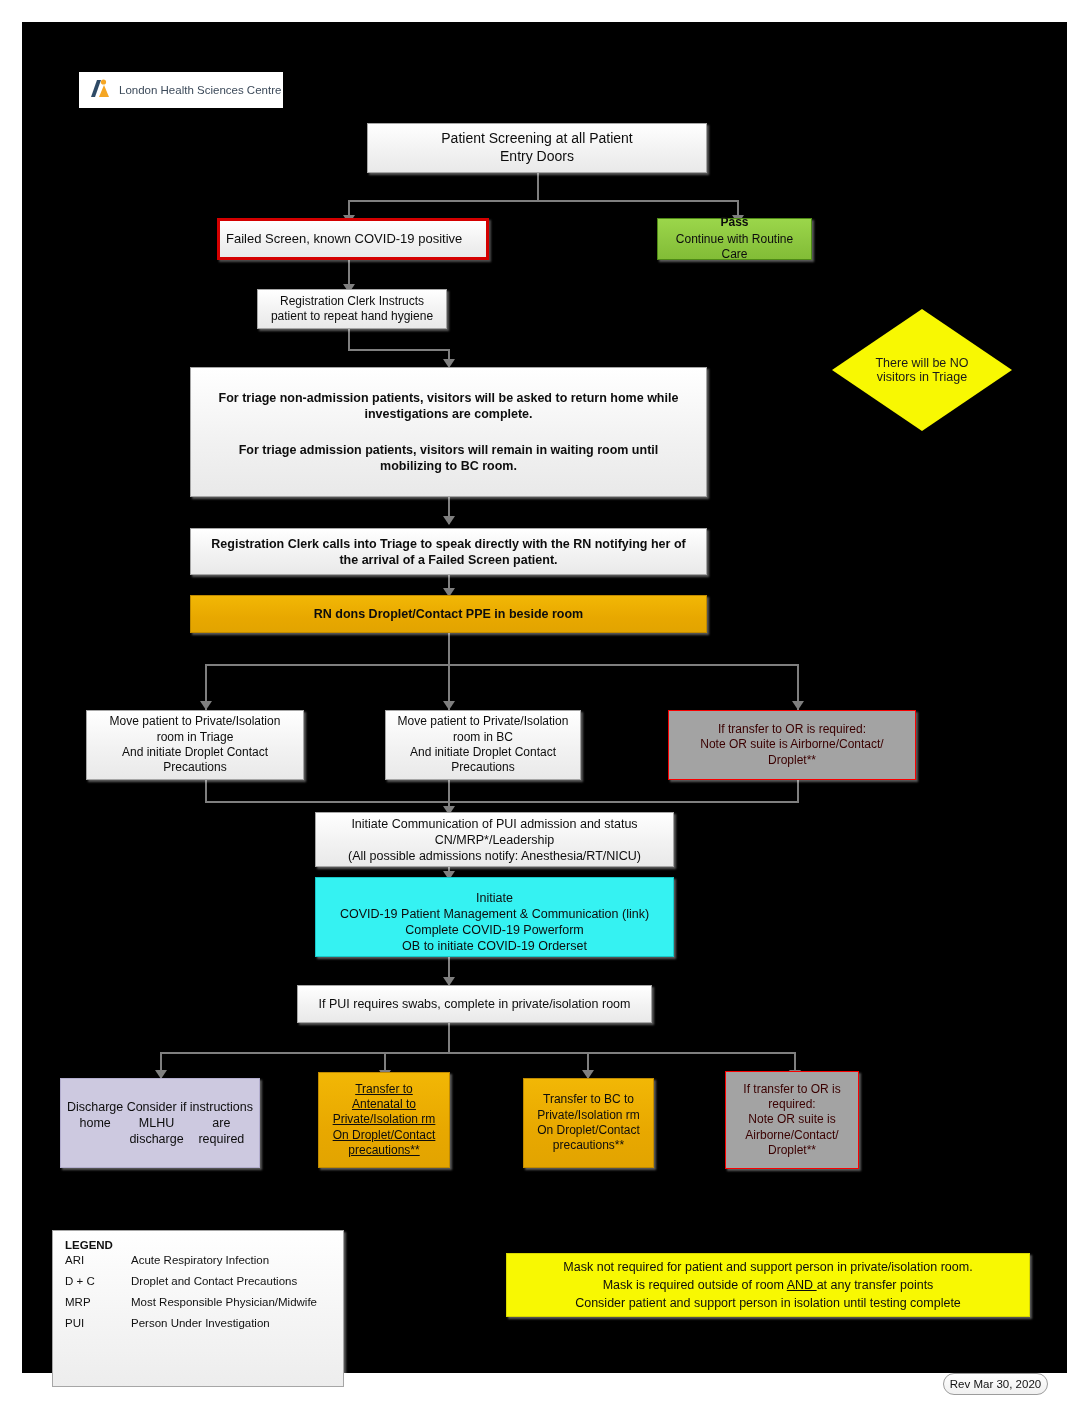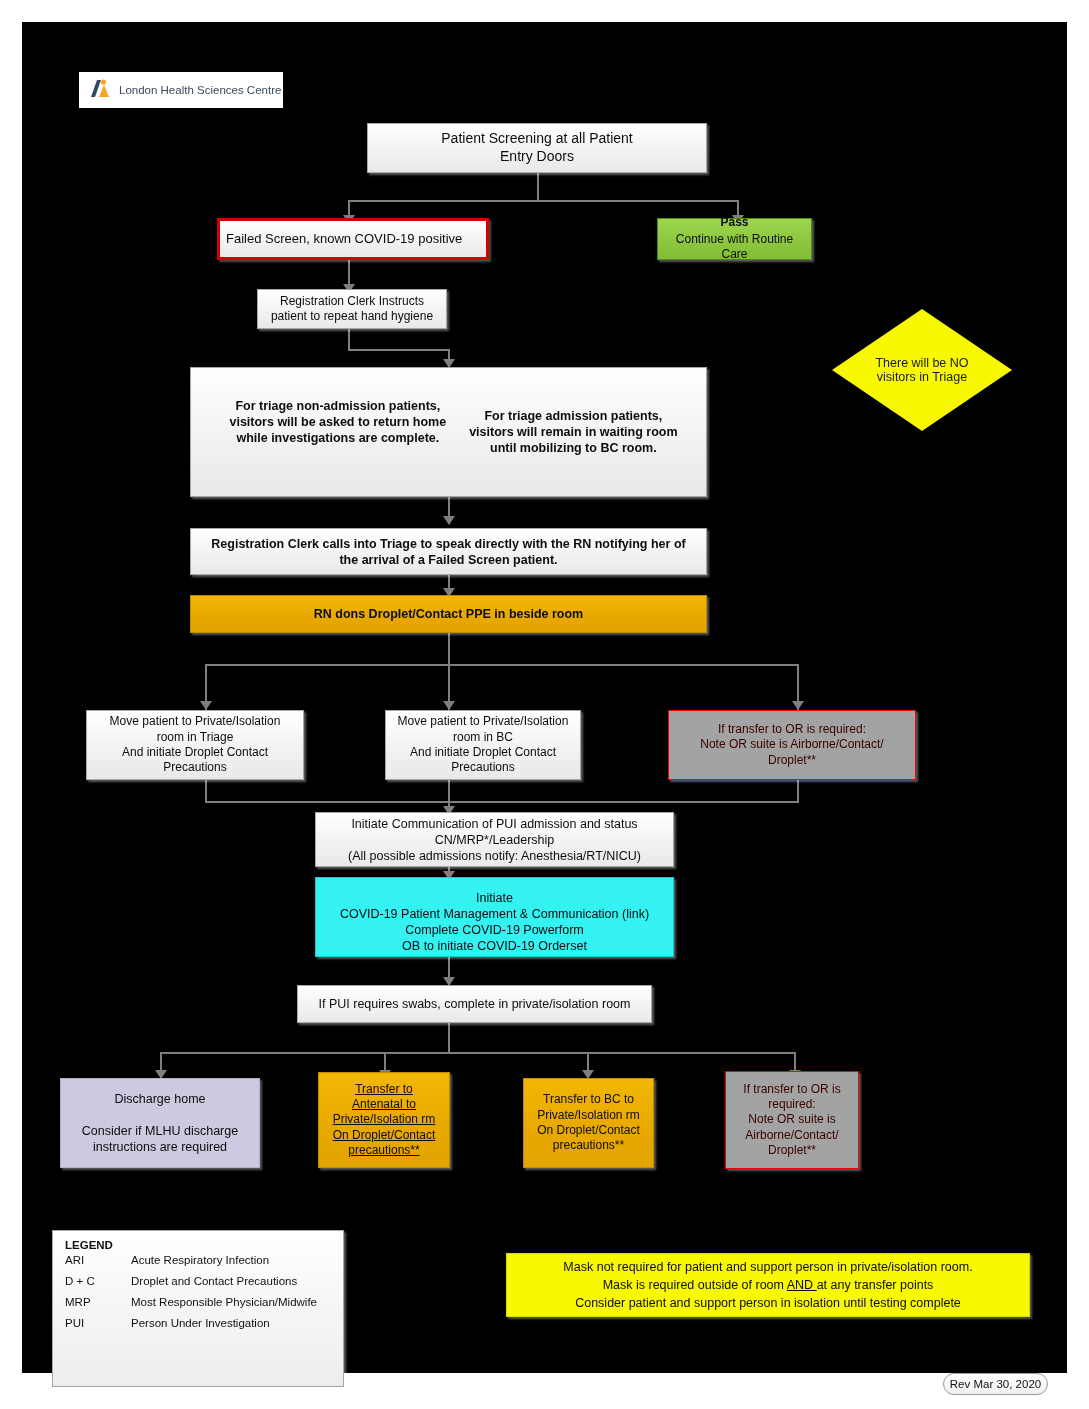--- a/index.html
+++ b/index.html
@@ -233,21 +233,21 @@
     <div class="node n-green" style="left:635px; top:196px; width:155px; height:42px; font-size:12px; flex-direction:column; gap:1px;">
       <span class="b">Pass</span>
       <span>Continue with Routine Care</span>
     </div>
 
     <div class="node" style="left:235px; top:267px; width:190px; height:40px; font-size:12px;">
       <span class="txt" style="white-space:pre-line;">Registration Clerk Instructs
 patient to repeat hand hygiene</span>
     </div>
 
-    <div class="node" style="left:168px; top:345px; width:517px; height:130px; font-size:12.5px; flex-direction:row; justify-content:center; padding:10px 22px;">
+    <div class="node" style="left:168px; top:345px; width:517px; height:130px; font-size:12.5px; flex-direction:column; justify-content:center; padding:10px 22px;">
       <div class="b" style="margin-bottom:20px;">For triage non-admission  patients, visitors will be asked to return home while investigations are complete.</div>
       <div class="b">For triage admission patients, visitors will remain in waiting room until mobilizing to BC room.</div>
     </div>
 
     <div class="node" style="left:168px; top:506px; width:517px; height:47px; font-size:12.5px; padding:4px 16px;">
       <span class="txt b">Registration Clerk calls into Triage to speak directly with the RN notifying her of the arrival of a Failed Screen patient.</span>
     </div>
 
     <div class="node n-orange" style="left:168px; top:573px; width:517px; height:38px; font-size:12.5px;">
       <span class="txt b">RN dons Droplet/Contact PPE in beside room</span>
@@ -283,21 +283,21 @@
       <span class="txt" style="white-space:pre-line;">Initiate
 COVID-19 Patient Management &amp; Communication (link)
 Complete COVID-19 Powerform
 OB to initiate COVID-19 Orderset</span>
     </div>
 
     <div class="node" style="left:275px; top:963px; width:355px; height:38px; font-size:12.5px;">
       <span class="txt">If PUI requires swabs, complete in  private/isolation room</span>
     </div>
 
-    <div class="node n-lavender" style="left:38px; top:1056px; width:200px; height:90px; font-size:12.5px; flex-direction:column; justify-content:center;">
+    <div class="node n-lavender" style="left:38px; top:1056px; width:200px; height:90px; font-size:12.5px; justify-content:center;">
       <div style="margin-bottom:16px;">Discharge home</div>
       <div>Consider if MLHU discharge</div>
       <div>instructions are required</div>
     </div>
 
     <div class="node n-orange" style="left:296px; top:1050px; width:132px; height:96px; font-size:12px;text-decoration:underline;">
       <span class="txt" style="white-space:pre-line;">Transfer to
 Antenatal to
 Private/Isolation rm
 On Droplet/Contact

